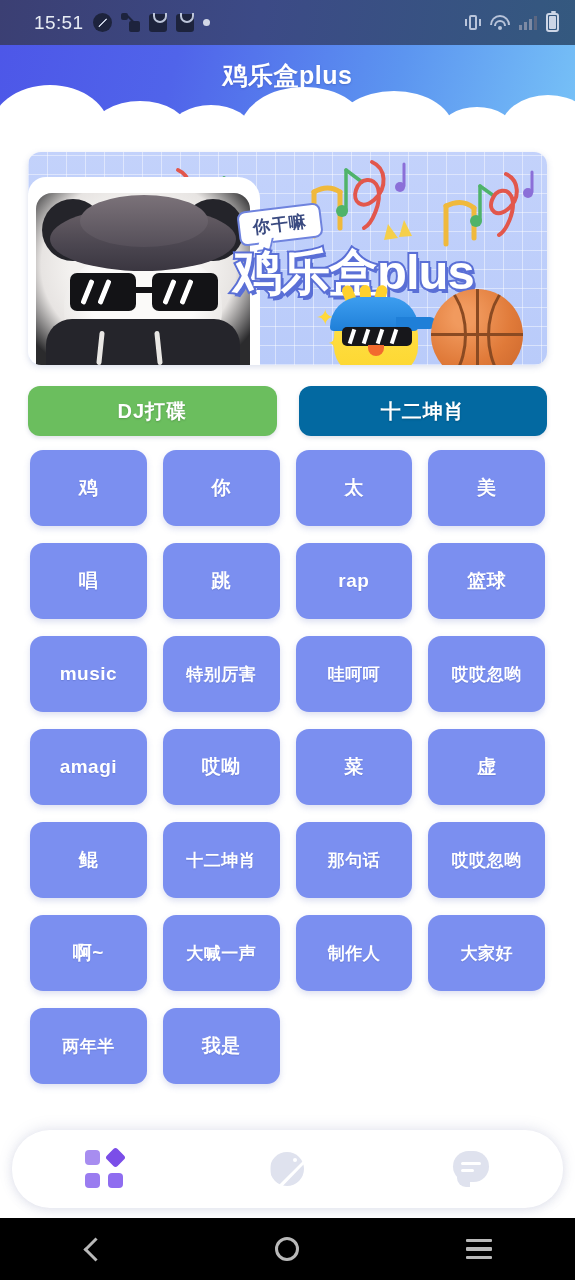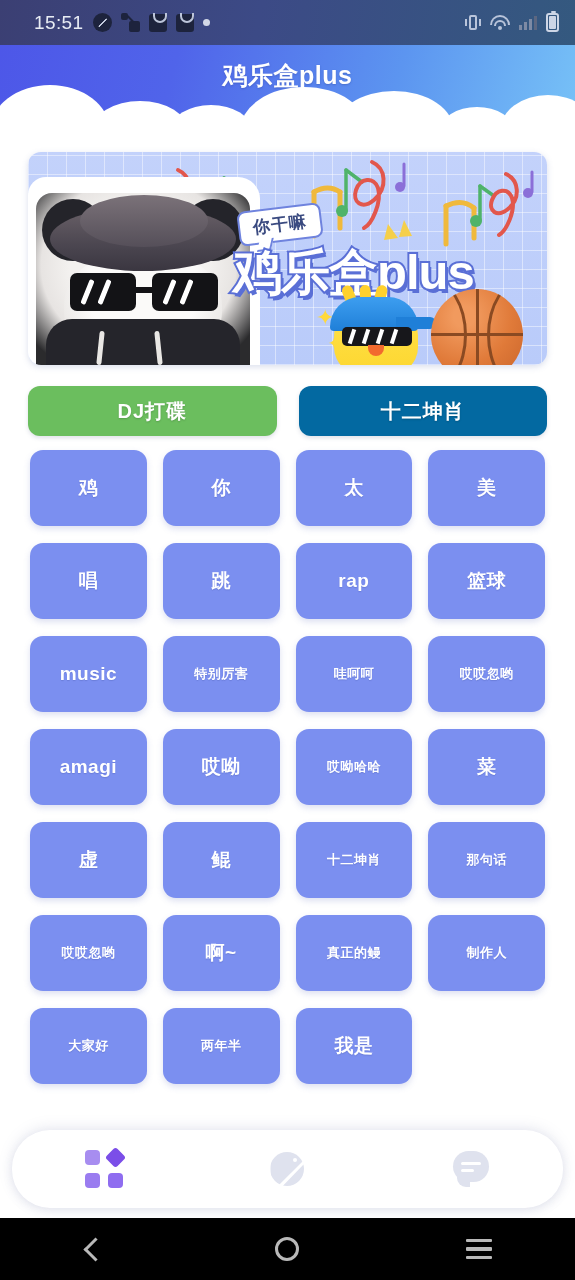--- a/index.html
+++ b/index.html
@@ -162,21 +162,21 @@
   }
   .sbtn {
     height:76px; border-radius:13px; border:none; cursor:pointer;
     background:#7b8ff0; color:#ffffff; font-size:19px; font-weight:bold;
     font-family:"Liberation Sans", sans-serif;
     display:flex; align-items:center; justify-content:center;
     letter-spacing:.5px; white-space:nowrap; overflow:hidden;
     box-shadow: 0 3px 6px rgba(100,115,190,.22);
     text-shadow: 0 1px 1px rgba(60,75,150,.25);
   }
-  .sbtn.long { font-size:13px; }
+  .sbtn.long { font-size:17px; }
 
   
   .bottombar {
     position:absolute; left:12px; bottom:72px; width:551px; height:78px;
     background:#ffffff; border-radius:38px;
     box-shadow: 0 -2px 14px rgba(120,130,170,.18), 0 4px 10px rgba(120,130,170,.12);
     display:flex; align-items:center; justify-content:space-around;
   }
   .navitem { width:92px; height:62px; display:flex; align-items:center; justify-content:center; cursor:pointer; }
   
@@ -393,29 +393,28 @@
     <button class="sbtn">唱</button>
     <button class="sbtn">跳</button>
     <button class="sbtn">rap</button>
     <button class="sbtn">篮球</button>
     <button class="sbtn">music</button>
     <button class="sbtn long">特别厉害</button>
     <button class="sbtn long">哇呵呵</button>
     <button class="sbtn long">哎哎忽哟</button>
     <button class="sbtn">amagi</button>
     <button class="sbtn">哎呦</button>
-    <button class="sbtn long">哎呦哈哈</button>
     <button class="sbtn">菜</button>
     <button class="sbtn">虚</button>
     <button class="sbtn">鲲</button>
     <button class="sbtn long">十二坤肖</button>
     <button class="sbtn long">那句话</button>
     <button class="sbtn long">哎哎忽哟</button>
     <button class="sbtn">啊~</button>
-    <button class="sbtn long">真正的鳗</button>
+    <button class="sbtn long">大喊一声</button>
     <button class="sbtn long">制作人</button>
     <button class="sbtn long">大家好</button>
     <button class="sbtn long">两年半</button>
     <button class="sbtn">我是</button>
   </div>
 
   <div class="bottombar">
     <div class="navitem">
       <span class="ic-apps">
         <i class="a"></i>

